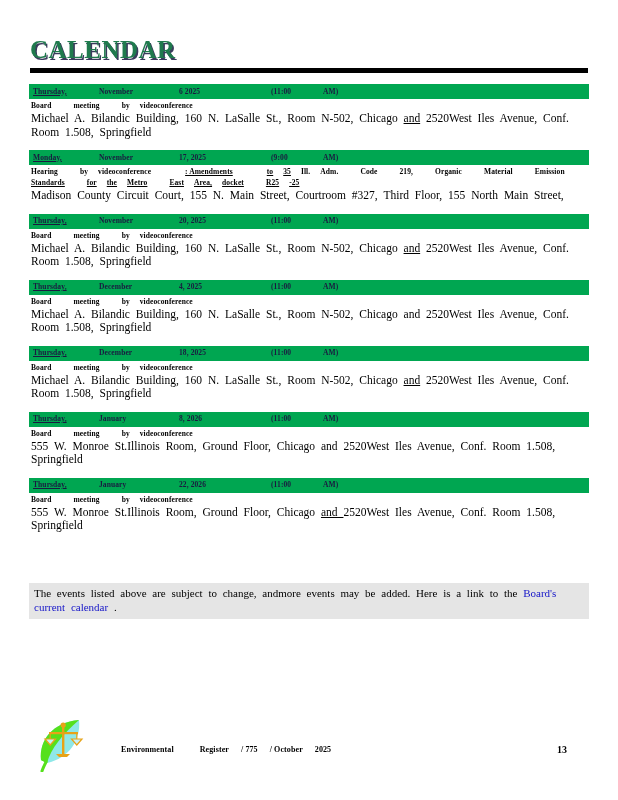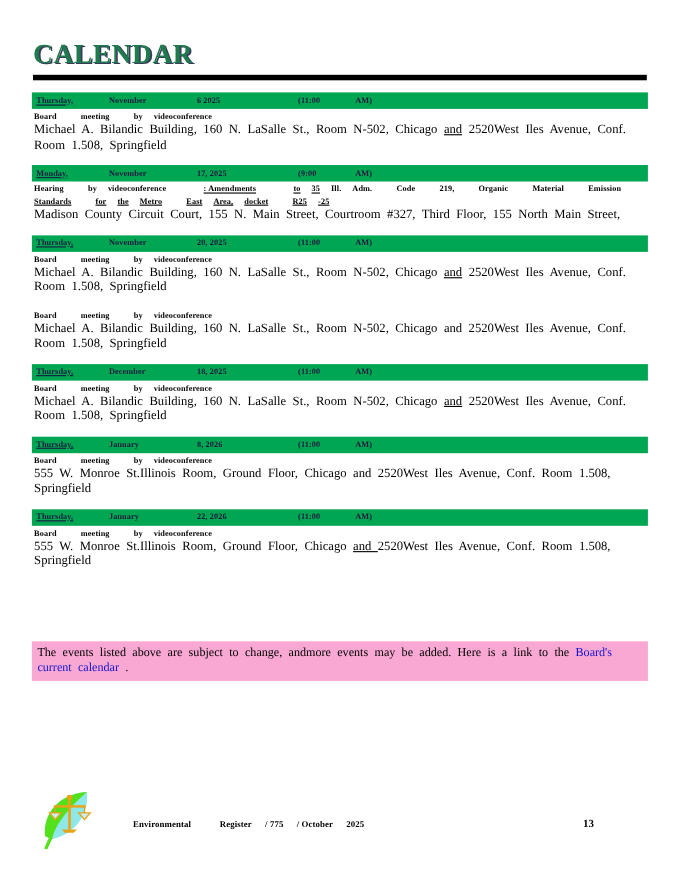--- a/index.html
+++ b/index.html
@@ -102,21 +102,21 @@
   }
   .event-loc .u { text-decoration: underline; }
   .event-loc .nowrapline { display: block; }
 
   
   .notice {
     position: absolute;
     left: 29px;
     top: 583px;
     width: 560px;
-    background: #f9a8d4;
+    background: #e5e5e5;
     padding: 3px 5px 5px 5px;
     box-sizing: border-box;
     font-size: 11px;
     line-height: 14px;
     word-spacing: 3px;
     color: #000;
   }
   .notice .link {
     color: #1414c8;
     text-decoration: none;
@@ -145,21 +145,21 @@
     font-weight: bold;
     color: #000;
     white-space: nowrap;
     letter-spacing: 0.1px;
     margin-left: 12px;
   }
   .footer-text .gap   { display: inline-block; width: 26px; }
   .footer-text .gap-s { display: inline-block; width: 12px; }
   .footer-page {
     position: absolute;
-    left: 501px;
+    left: 528px;
     top: 30px;
     font-size: 10px;
     font-weight: bold;
     color: #000;
   }
 </style>
 </head>
 <body>
 
 <div class="page">
@@ -204,20 +204,23 @@
       <div class="event-desc">
         <span>Board</span><span class="sp"></span><span>meeting</span><span class="sp"></span><span>by</span><span class="sp-s"></span><span>videoconference</span>
       </div>
       <div class="event-loc">
         <span class="nowrapline"><span>Michael  A. Bilandic  Building,  160 N. LaSalle  St.,  Room  N-502,  Chicago </span><span class="u">and</span><span> 2520West  Iles  Avenue,  Conf.</span></span>
         <span class="nowrapline">Room  1.508,  Springfield</span>
       </div>
     </div>
 
     <div class="event">
+      <div class="event-header">
+        <span class="hcell h-day">Thursday,</span><span class="hcell h-month">December</span><span class="hcell h-date">4,  2025</span><span class="hcell h-time">(11:00</span><span class="hcell h-ampm">AM)</span>
+      </div>
       <div class="event-desc">
         <span>Board</span><span class="sp"></span><span>meeting</span><span class="sp"></span><span>by</span><span class="sp-s"></span><span>videoconference</span>
       </div>
       <div class="event-loc">
         <span class="nowrapline">Michael  A. Bilandic  Building,  160 N. LaSalle  St.,  Room  N-502,  Chicago  and 2520West  Iles  Avenue,  Conf.</span>
         <span class="nowrapline">Room  1.508,  Springfield</span>
       </div>
     </div>
 
     <div class="event">

